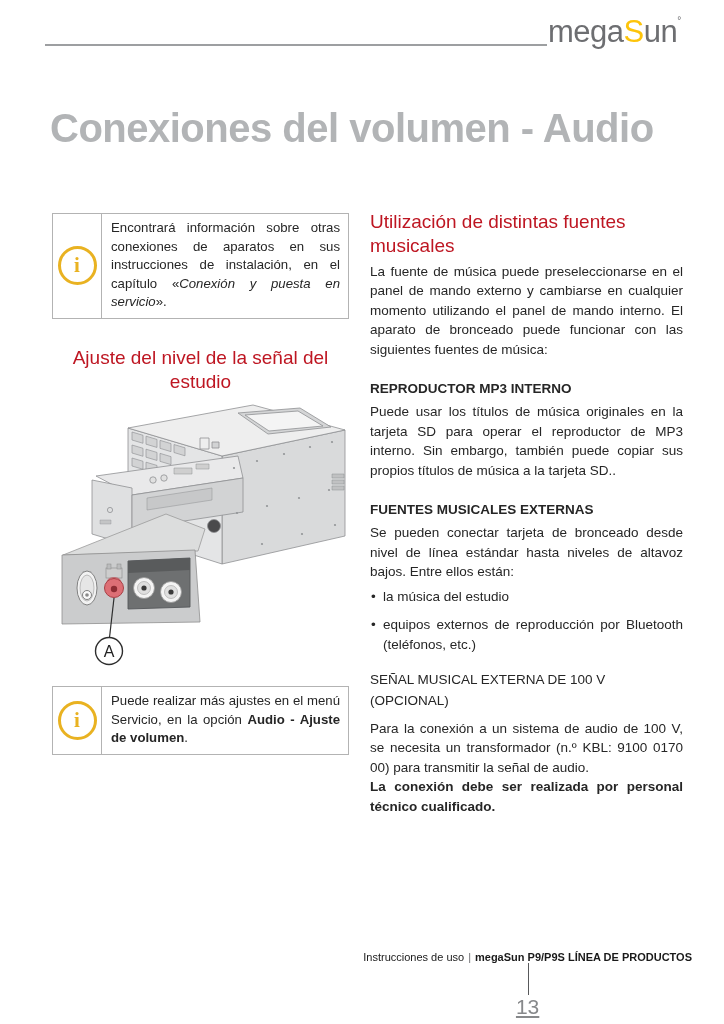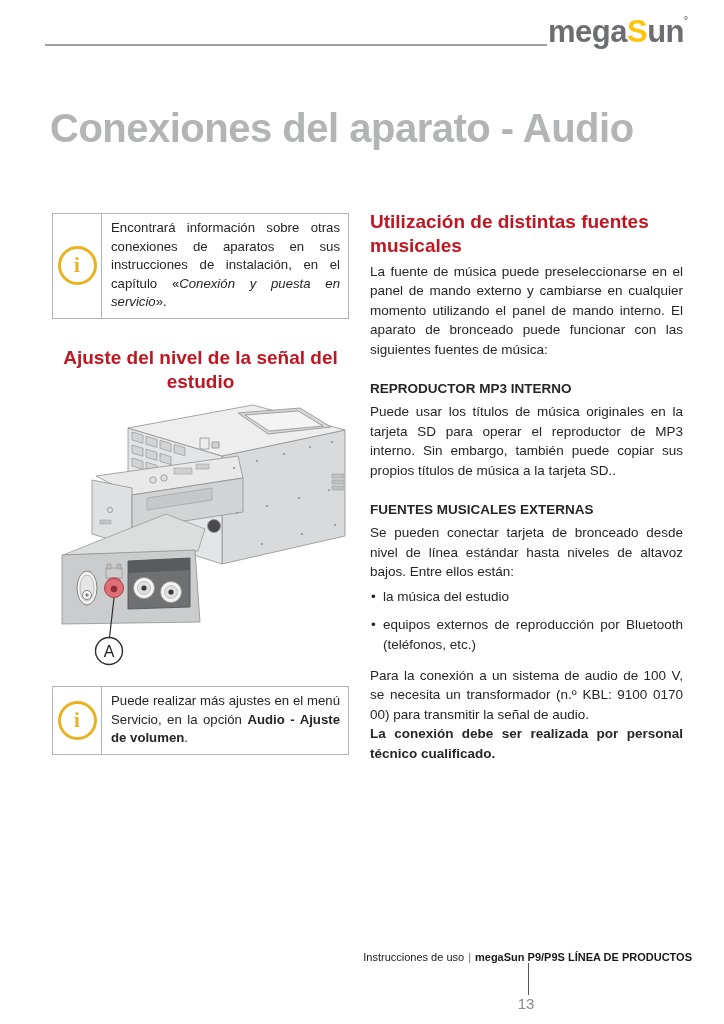--- a/index.html
+++ b/index.html
@@ -2,69 +2,69 @@
 <html><head>
 <meta charset="utf-8">
 <style>
   html,body{margin:0;padding:0;background:#e9e9e9;}
   .page{
     position:relative;width:724px;height:1024px;margin:0 auto;background:#ffffff;
     font-family:"Liberation Sans","DejaVu Sans",sans-serif;color:#262626;overflow:hidden;
   }
   
   .header-rule{position:absolute;left:45px;top:44px;width:502px;height:2px;background:#9d9fa1;}
-  .logo{position:absolute;left:548px;top:14px;font-size:31px;font-weight:bold;color:#6d6e71;letter-spacing:-0.5px;white-space:nowrap;}
+  .logo{position:absolute;left:548px;top:14px;font-size:31px;font-weight:normal;color:#6d6e71;letter-spacing:-0.5px;white-space:nowrap;}
   .logo .accent{color:#fdc40a;}
   .logo .mark{font-size:10px;vertical-align:18px;color:#6d6e71;}
   
   .page-title{position:absolute;left:50px;top:106px;margin:0;font-size:40px;font-weight:bold;color:#b2b4b6;letter-spacing:-0.5px;white-space:nowrap;}
   
   .col-left{position:absolute;left:52px;top:213px;width:297px;}
   .col-right{position:absolute;left:370px;top:210px;width:313px;}
   
   .infobox{display:flex;border:1px solid #b3b3b3;background:#fff;}
   .infobox-icon-cell{flex:0 0 48px;display:flex;align-items:center;justify-content:center;border-right:1px solid #b3b3b3;padding:6px 0;}
   .info-circle{width:33px;height:33px;border:3px solid #e9b221;border-radius:50%;color:#e9b221;
     font-weight:bold;font-size:21px;line-height:1;display:flex;align-items:center;justify-content:center;
     font-family:"Liberation Serif","DejaVu Serif",serif;}
   .infobox-text{padding:5px 8px 6px 9px;font-size:13.2px;line-height:18.6px;text-align:justify;}
   .infobox-text em{font-style:italic;}
   .infobox-text b{font-weight:bold;}
   
-  h2.section{color:#be1622;font-size:19px;line-height:24px;font-weight:bold;margin:0;}
+  h2.section{color:#be1622;font-size:19px;line-height:24px;font-weight:normal;margin:0;}
   .col-left h2.section{margin-top:27px;text-align:center;}
   .body-p{font-size:13.5px;line-height:19.4px;text-align:justify;margin:4px 0 0;}
   h3.sub{font-size:13.5px;line-height:19.4px;font-weight:bold;margin:20px 0 0;}
   ul.bullets{list-style:none;margin:5px 0 12px;padding:0;}
   ul.bullets li{position:relative;padding-left:13px;font-size:13.5px;line-height:19.4px;text-align:justify;margin-top:9px;}
   ul.bullets li:first-child{margin-top:0;}
   ul.bullets li::before{content:"\2022";position:absolute;left:1px;top:0;}
   .caps-title{font-size:13.5px;line-height:21px;margin:15px 0 0;font-weight:normal;}
   .body-p.tight{margin-top:8px;}
   .body-p.flush{margin-top:0;font-weight:bold;}
   
   .figure{position:relative;margin:4px 0 0;width:300px;height:278px;}
   .figure svg{display:block;}
   
   .footer{position:absolute;right:32px;top:951px;display:flex;align-items:center;flex-direction:column;}
   .footer-text{font-size:11px;color:#1a1a1a;white-space:nowrap;}
   .footer-text .sep{color:#6d6e71;padding:0 4px;font-weight:normal;}
   .footer-text .bold{font-weight:bold;}
   .footer-divider{width:1px;height:32px;background:#58595b;margin:0 9px 0 10px;}
-  .page-num{font-size:15px;color:#87898b;min-width:20px;text-align:left;}
+  .page-num{font-size:21px;color:#87898b;min-width:20px;text-align:left;text-decoration:underline;}
 </style>
 </head>
 <body>
 
 <div class="page">
 
   <div class="header-rule"></div>
   <div class="logo"><span>mega</span><span class="accent">S</span><span>un</span><span class="mark">°</span></div>
 
-  <h1 class="page-title">Conexiones del aparato - Audio</h1>
+  <h1 class="page-title">Conexiones del volumen - Audio</h1>
 
   <div class="col-left">
 
     <div class="infobox">
       <div class="infobox-icon-cell">
         <span class="info-circle">
             <span>i</span>
           </span>
       </div>
       <div class="infobox-text"><span>Encontrará información sobre otras conexiones de aparatos en sus instrucciones de instalación, en el capítulo «</span><em>Conexión y puesta en servicio</em><span>».</span></div>
@@ -188,20 +188,21 @@
     <h3 class="sub">REPRODUCTOR MP3 INTERNO</h3>
     <p class="body-p">Puede usar los títulos de música originales en la tarjeta SD para operar el reproductor de MP3 interno. Sin embargo, también puede copiar sus propios títulos de música a la tarjeta SD..</p>
 
     <h3 class="sub">FUENTES MUSICALES EXTERNAS</h3>
     <p class="body-p">Se pueden conectar tarjeta de bronceado desde nivel de línea estándar hasta niveles de altavoz bajos. Entre ellos están:</p>
     <ul class="bullets">
       <li>la música del estudio</li>
       <li>equipos externos de reproducción por Bluetooth (teléfonos, etc.)</li>
     </ul>
 
+    <p class="caps-title"><span>SEÑAL MUSICAL EXTERNA DE 100 V</span><br><span>(OPCIONAL)</span></p>
     <p class="body-p tight">Para la conexión a un sistema de audio de 100 V, se necesita un transformador (n.º KBL: 9100 0170 00) para transmitir la señal de audio.</p>
     <p class="body-p flush">La conexión debe ser realizada por personal técnico cualificado.</p>
   </div>
 
   <div class="footer">
     <span class="footer-text"><span>Instrucciones de uso</span><span class="sep">|</span><span class="bold">megaSun P9/P9S LÍNEA DE PRODUCTOS</span></span>
     <span class="footer-divider"></span>
     <span class="page-num">13</span>
   </div>
 

